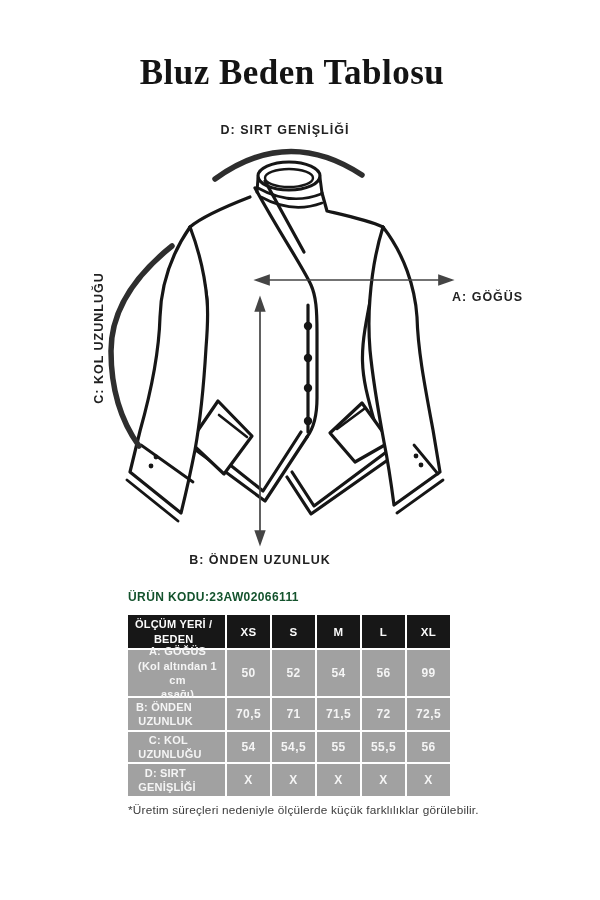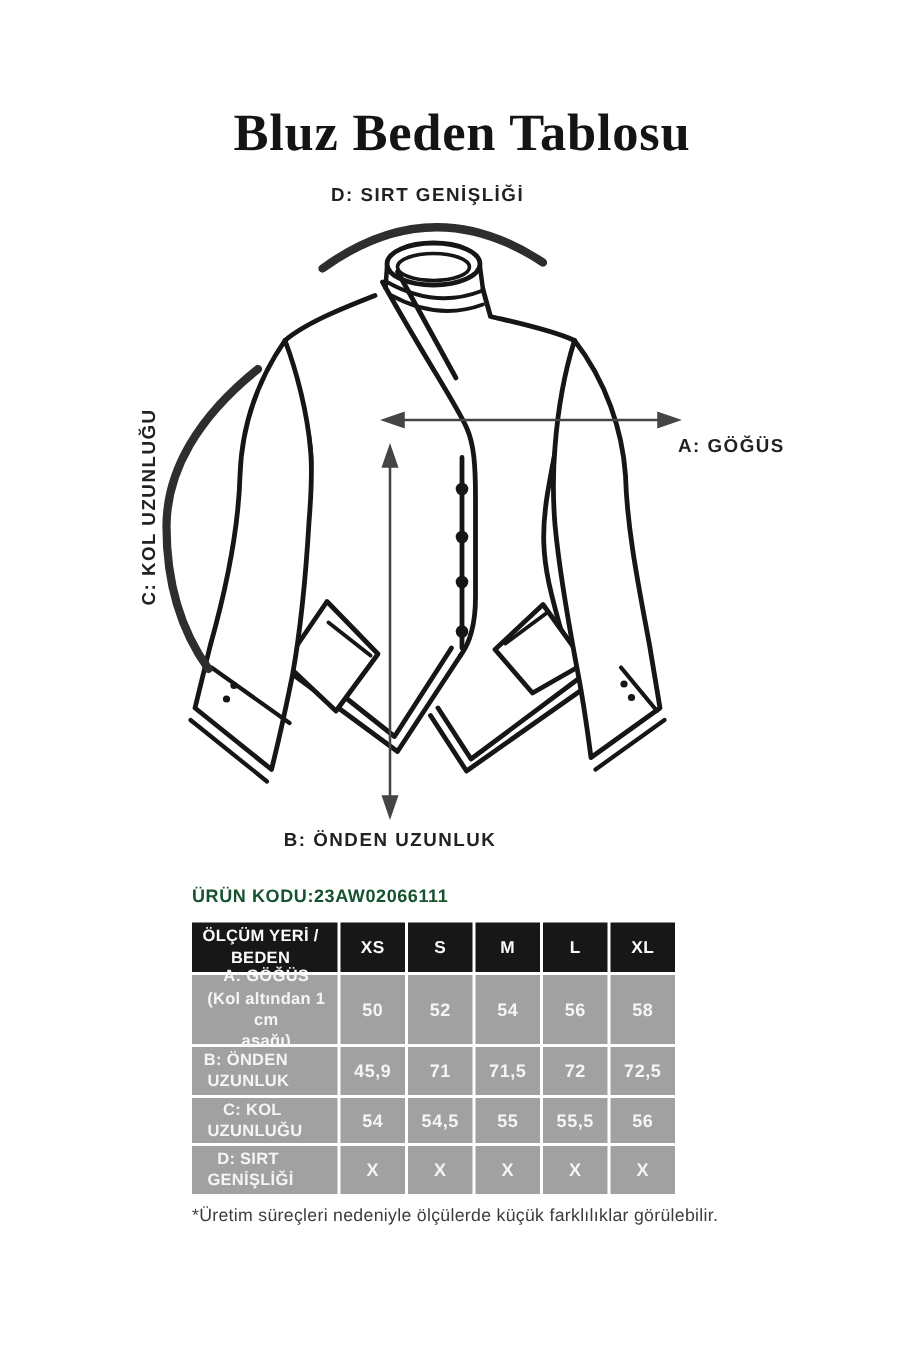--- a/index.html
+++ b/index.html
@@ -46,21 +46,21 @@
   .footnotes{
     position:absolute;top:802px;left:128px;font-size:11.8px;line-height:16px;
     color:#3c3c3c;letter-spacing:.2px;
   }
 </style>
 </head>
 <body>
 
 <div class="page">
 
-  <h1 class="title" style="margin:16px;">Bluz Beden Tablosu</h1>
+  <h1 class="title" style="margin:0;">Bluz Beden Tablosu</h1>
 
   <div class="diagram">
     <svg width="600" height="460" viewBox="0 0 600 460">
 
       <g stroke="#161616" stroke-width="3.2" fill="none" stroke-linecap="round" stroke-linejoin="round">
 
         <path d="M250,77 C232,84 204,95 190,107"></path>
 
         <path d="M190,107 C196,136 205,157 207,180 C209,207 202,223 197,242 C193,259 191,292 189,325"></path>
 
@@ -157,26 +157,26 @@
       <div class="cell head">XL</div>
     </div>
     <div class="trow">
       <div class="cell rowlabel">A: GÖĞÜS
 (Kol altından 1 cm
 aşağı)</div>
       <div class="cell">50</div>
       <div class="cell">52</div>
       <div class="cell">54</div>
       <div class="cell">56</div>
-      <div class="cell">58</div>
+      <div class="cell">99</div>
     </div>
     <div class="trow">
       <div class="cell rowlabel">B: ÖNDEN
 &nbsp;UZUNLUK</div>
-      <div class="cell">45,9</div>
+      <div class="cell">70,5</div>
       <div class="cell">71</div>
       <div class="cell">71,5</div>
       <div class="cell">72</div>
       <div class="cell">72,5</div>
     </div>
     <div class="trow">
       <div class="cell rowlabel">C: KOL
 &nbsp;UZUNLUĞU</div>
       <div class="cell">54</div>
       <div class="cell">54,5</div>

